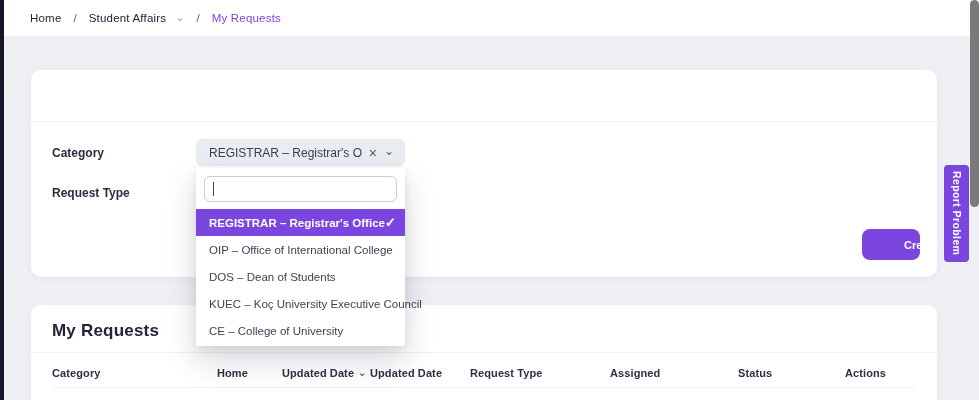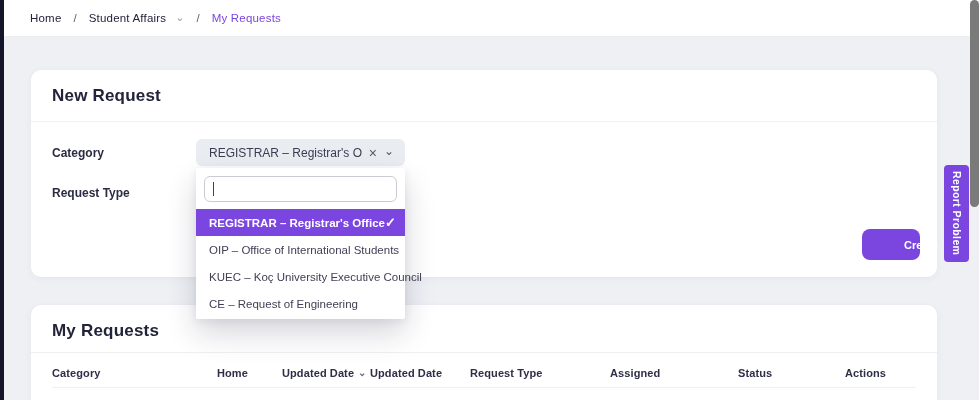--- a/index.html
+++ b/index.html
@@ -125,21 +125,20 @@
 <div class="breadcrumb-bar">
   <span class="crumb">Home</span>
   <span class="crumb-sep">/</span>
   <span class="crumb">Student Affairs</span>
   <span class="crumb-chevron">⌄</span>
   <span class="crumb-sep">/</span>
   <span class="crumb purple">My Requests</span>
 </div>
 
 <div class="card card-new-request">
-  <div class="card-title">New Request</div>
   <div class="card-divider"></div>
 
   <div class="form-label label-category">Category</div>
   <div class="select-control">
     <span class="select-value">REGISTRAR – Registrar's Office</span>
     <span class="select-clear">×</span>
     <span class="select-caret">⌄</span>
   </div>
 
   <div class="form-label label-request-type">Request Type</div>
@@ -150,27 +149,30 @@
 <div class="dropdown-panel">
   <div class="dropdown-search-wrap">
     <input class="dropdown-search" type="text" value="" style="">
     <div class="text-caret"></div>
   </div>
   <div class="dropdown-option selected">
     <span>REGISTRAR – Registrar's Office</span>
     <span class="option-check">✓</span>
   </div>
   <div class="dropdown-option">
-    <span>OIP – Office of International Students</span>
+    <span>OIP – Office of International College</span>
+  </div>
+  <div class="dropdown-option">
+    <span>DOS – Dean of Students</span>
   </div>
   <div class="dropdown-option">
     <span>KUEC – Koç University Executive Council</span>
   </div>
   <div class="dropdown-option">
-    <span>CE – Request of Engineering</span>
+    <span>CE – College of University</span>
   </div>
 </div>
 
 <div class="report-problem-tab">
   <span class="report-problem-text">Report Problem</span>
 </div>
 
 <div class="scrollbar-thumb"></div>
 
 <div class="card card-my-requests">

